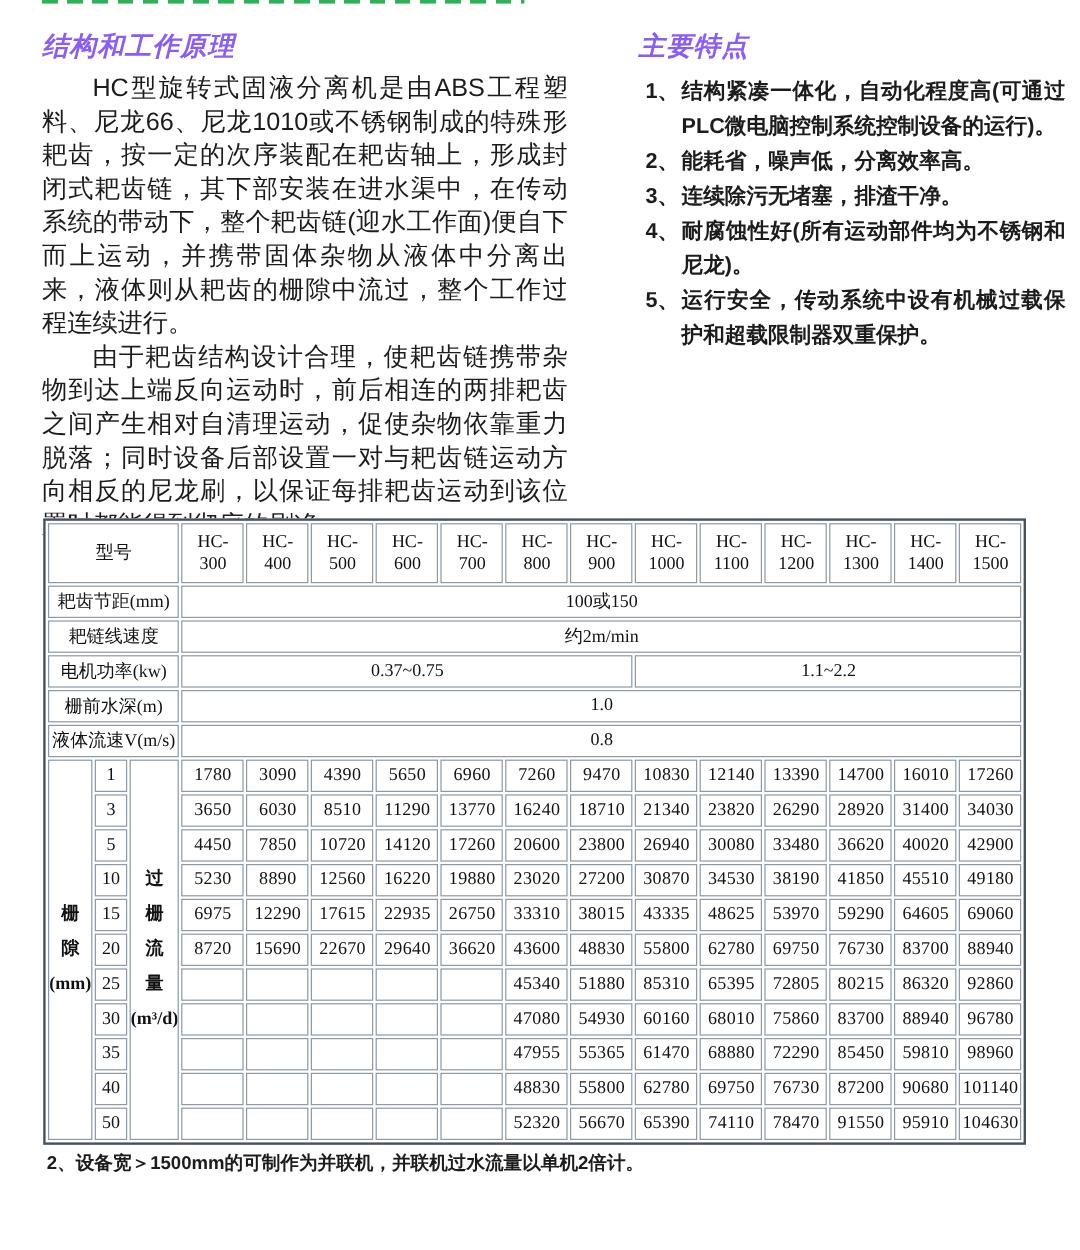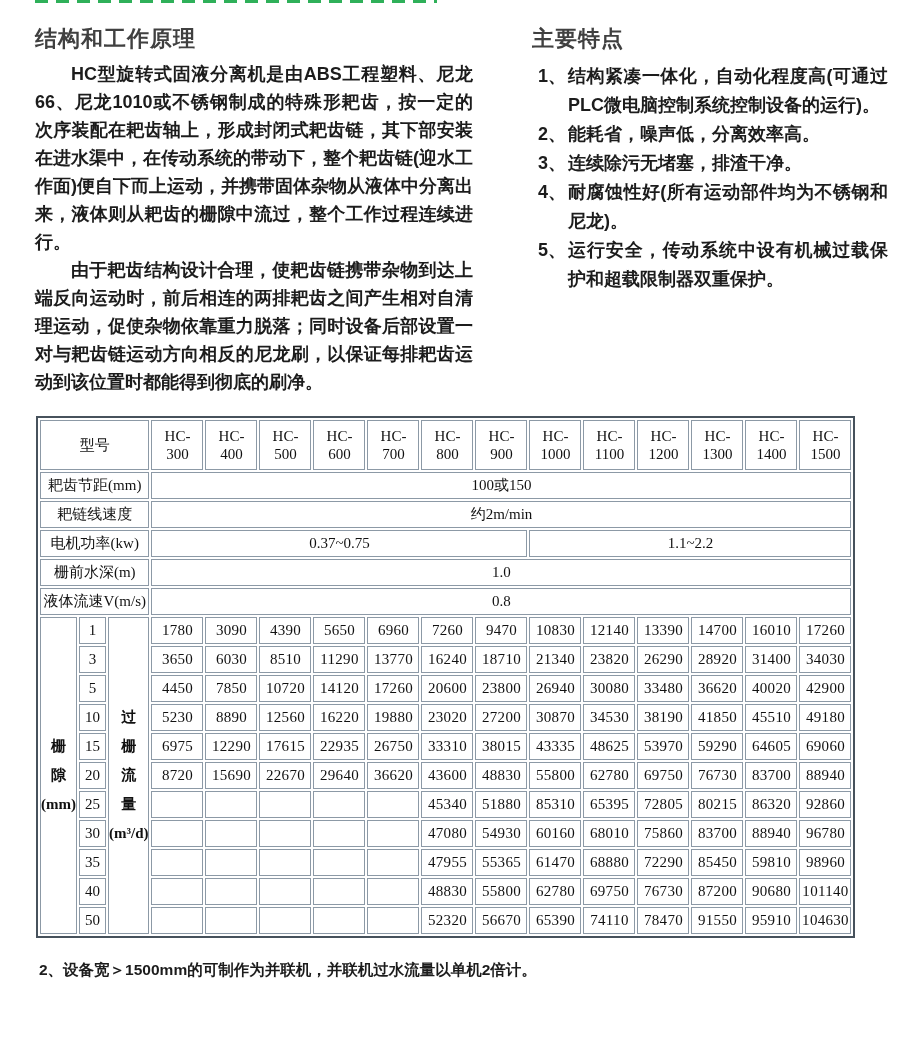--- a/index.html
+++ b/index.html
@@ -7,43 +7,43 @@
     position:relative;width:900px;height:1042px;background:#ffffff;
     font-family:"Liberation Sans",sans-serif;color:#1c1c1c;overflow:hidden;
   }
   
   .top-strip{
     position:absolute;left:35px;top:0;width:402px;height:3px;
     background:repeating-linear-gradient(90deg,#0aa23c 0 13px,transparent 13px 21px);
     opacity:.85;
   }
   .sec-heading{
-    position:absolute;font-size:22px;font-weight:700;color:#404040;
-    letter-spacing:1px;white-space:nowrap;
+    position:absolute;font-size:22px;font-weight:700;color:#8b5cf6;
+    letter-spacing:1px;white-space:nowrap;font-style:italic;
   }
   .h-left{left:35px;top:24px;}
   .h-right{left:532px;top:24px;}
   .h-specs{left:35px;top:386px;}
 
   .para-block{
     position:absolute;left:35px;top:60px;width:438px;
-    font-size:18px;line-height:28px;font-weight:700;text-align:justify;
+    font-size:21px;line-height:28px;font-weight:400;text-align:justify;
   }
   .para-block p{margin:0;text-indent:2em;}
 
   .features{
     position:absolute;left:538px;top:62px;width:350px;
     font-size:18px;line-height:29px;font-weight:600;
   }
   .feat{display:flex;margin:0;}
   .feat .num{flex:0 0 30px;}
   .feat .txt{flex:1;text-align:justify;}
 
   
-  .table-wrap{position:absolute;left:36px;top:416px;}
+  .table-wrap{position:absolute;left:36px;top:432px;}
   table.spec{
     border-collapse:separate;border-spacing:2px;
     border:2px solid #47525c;background:#ffffff;
     font-family:"Liberation Serif",serif;table-layout:fixed;
   }
   table.spec td{
     border:1px solid #8c99a6;text-align:center;vertical-align:middle;
     padding:0;font-size:15px;color:#111;background:#ffffff;
     overflow:hidden;
   }

